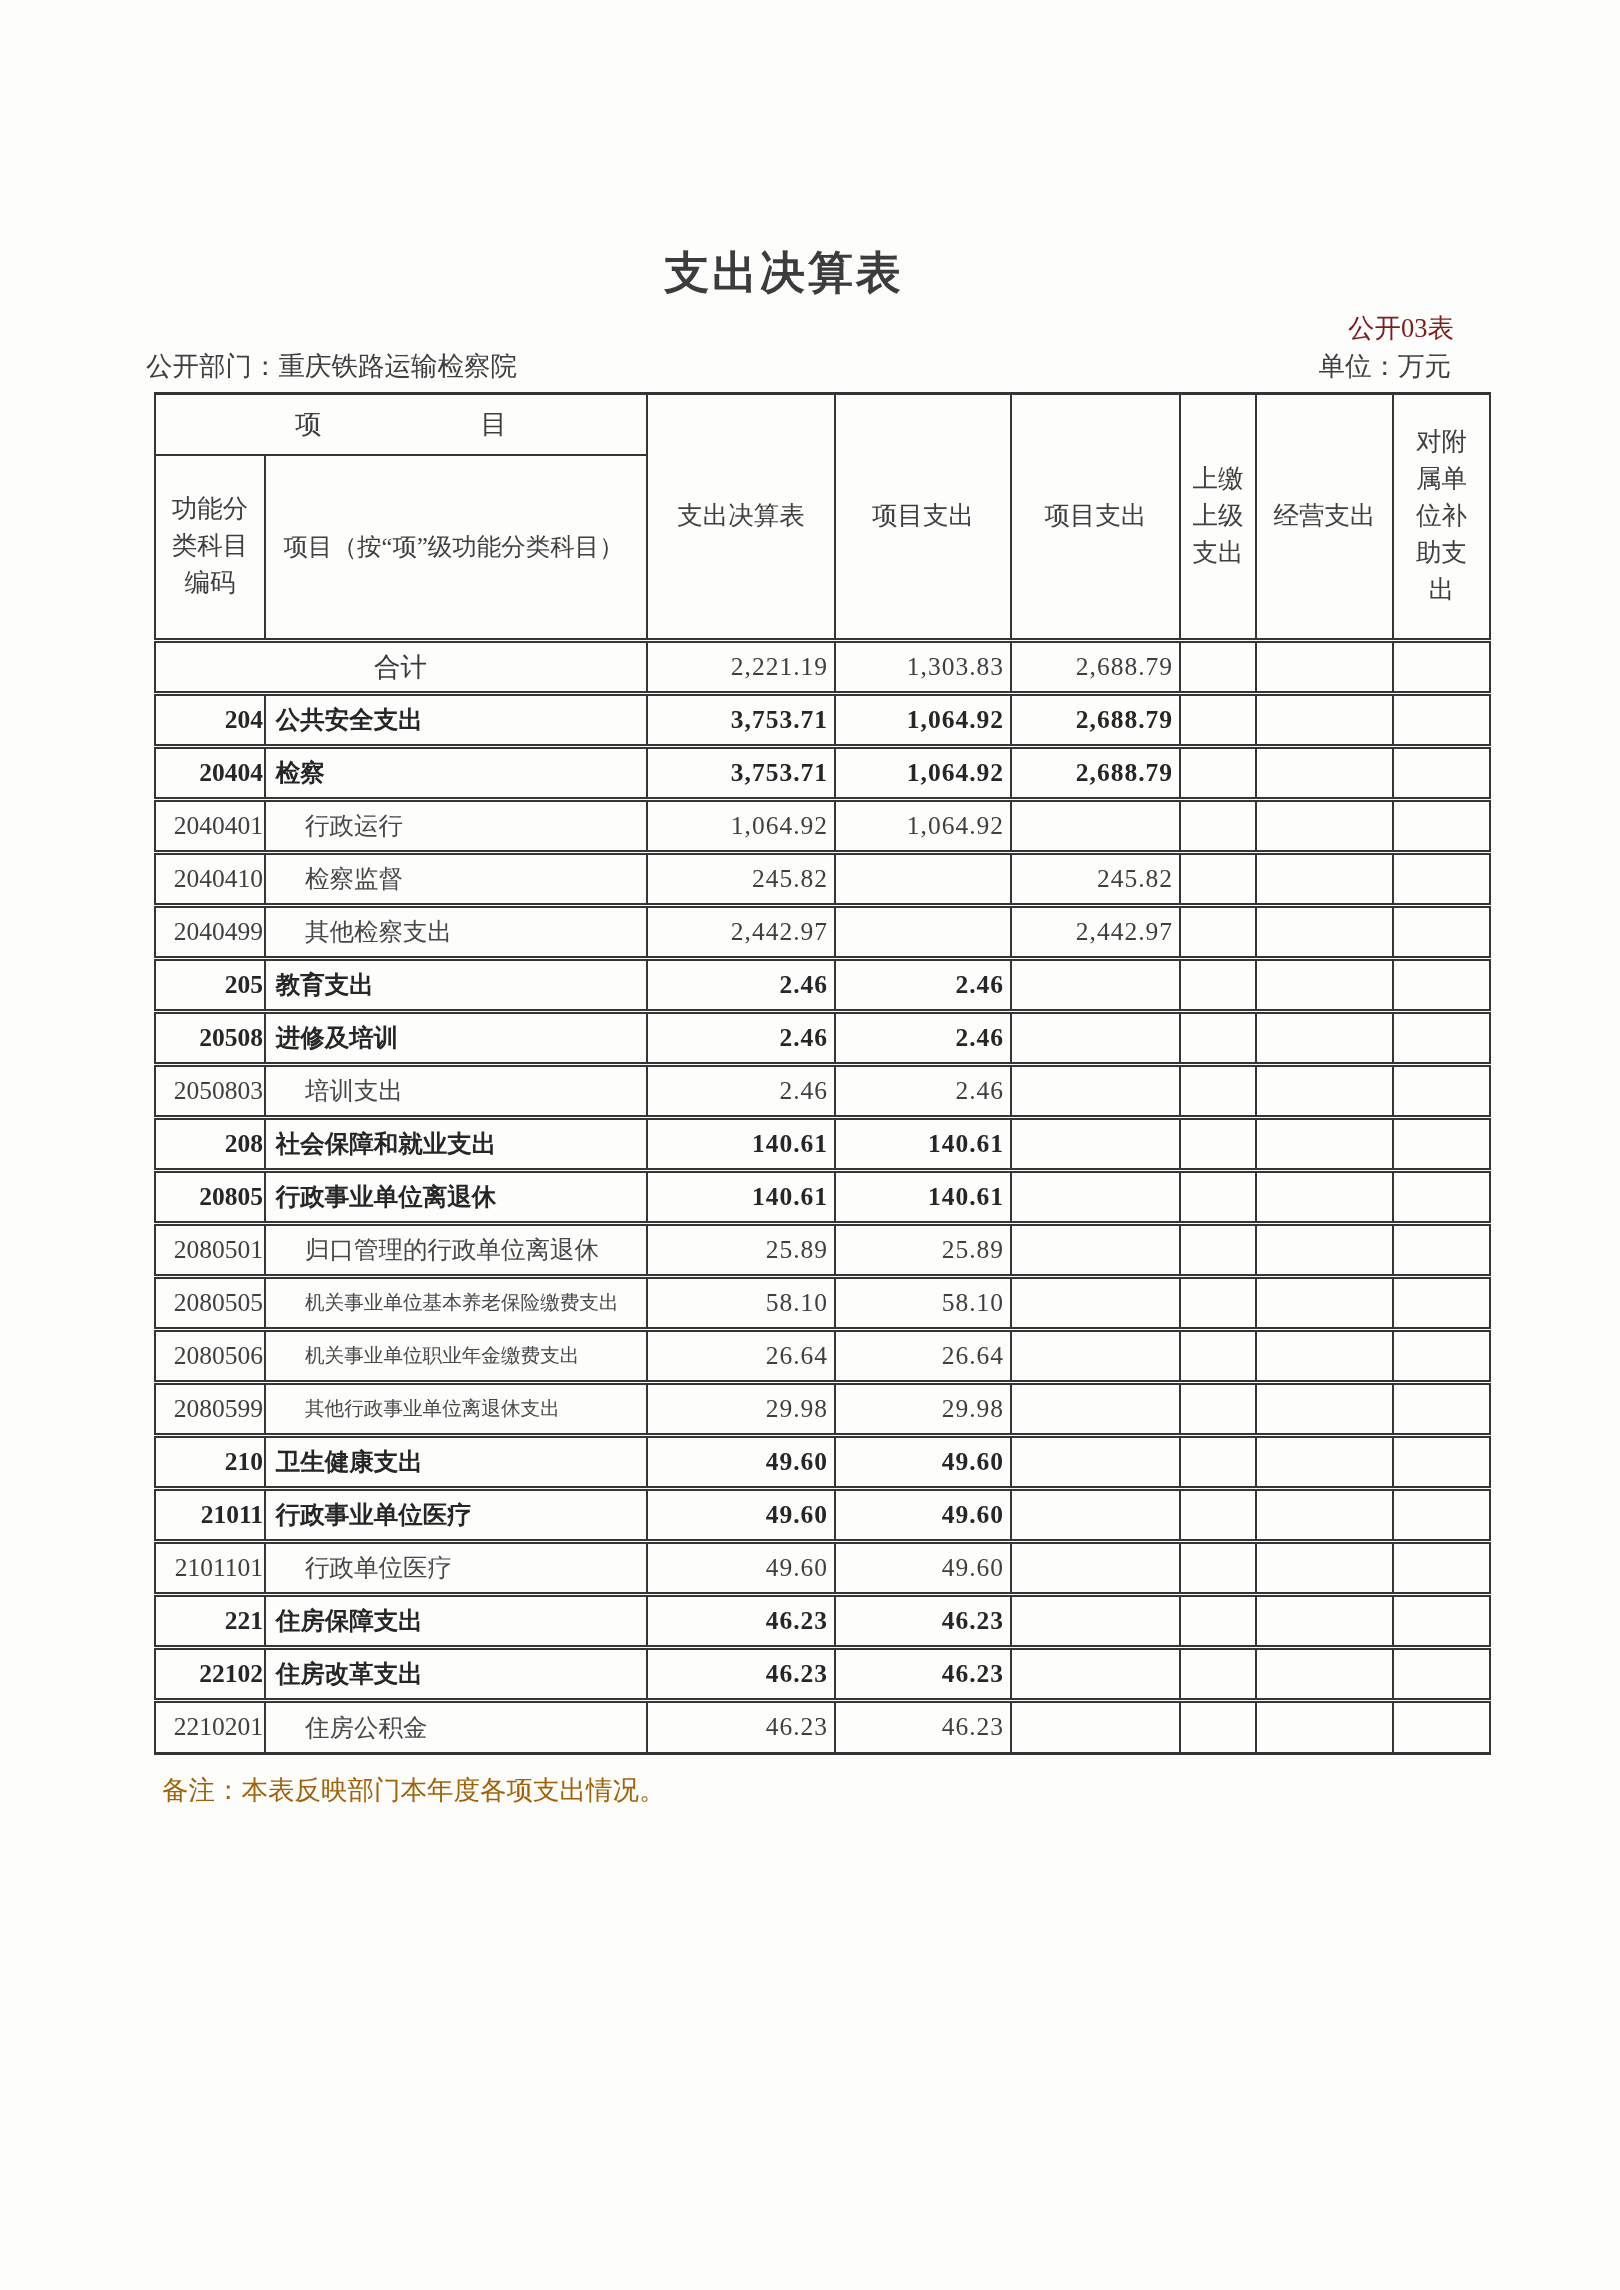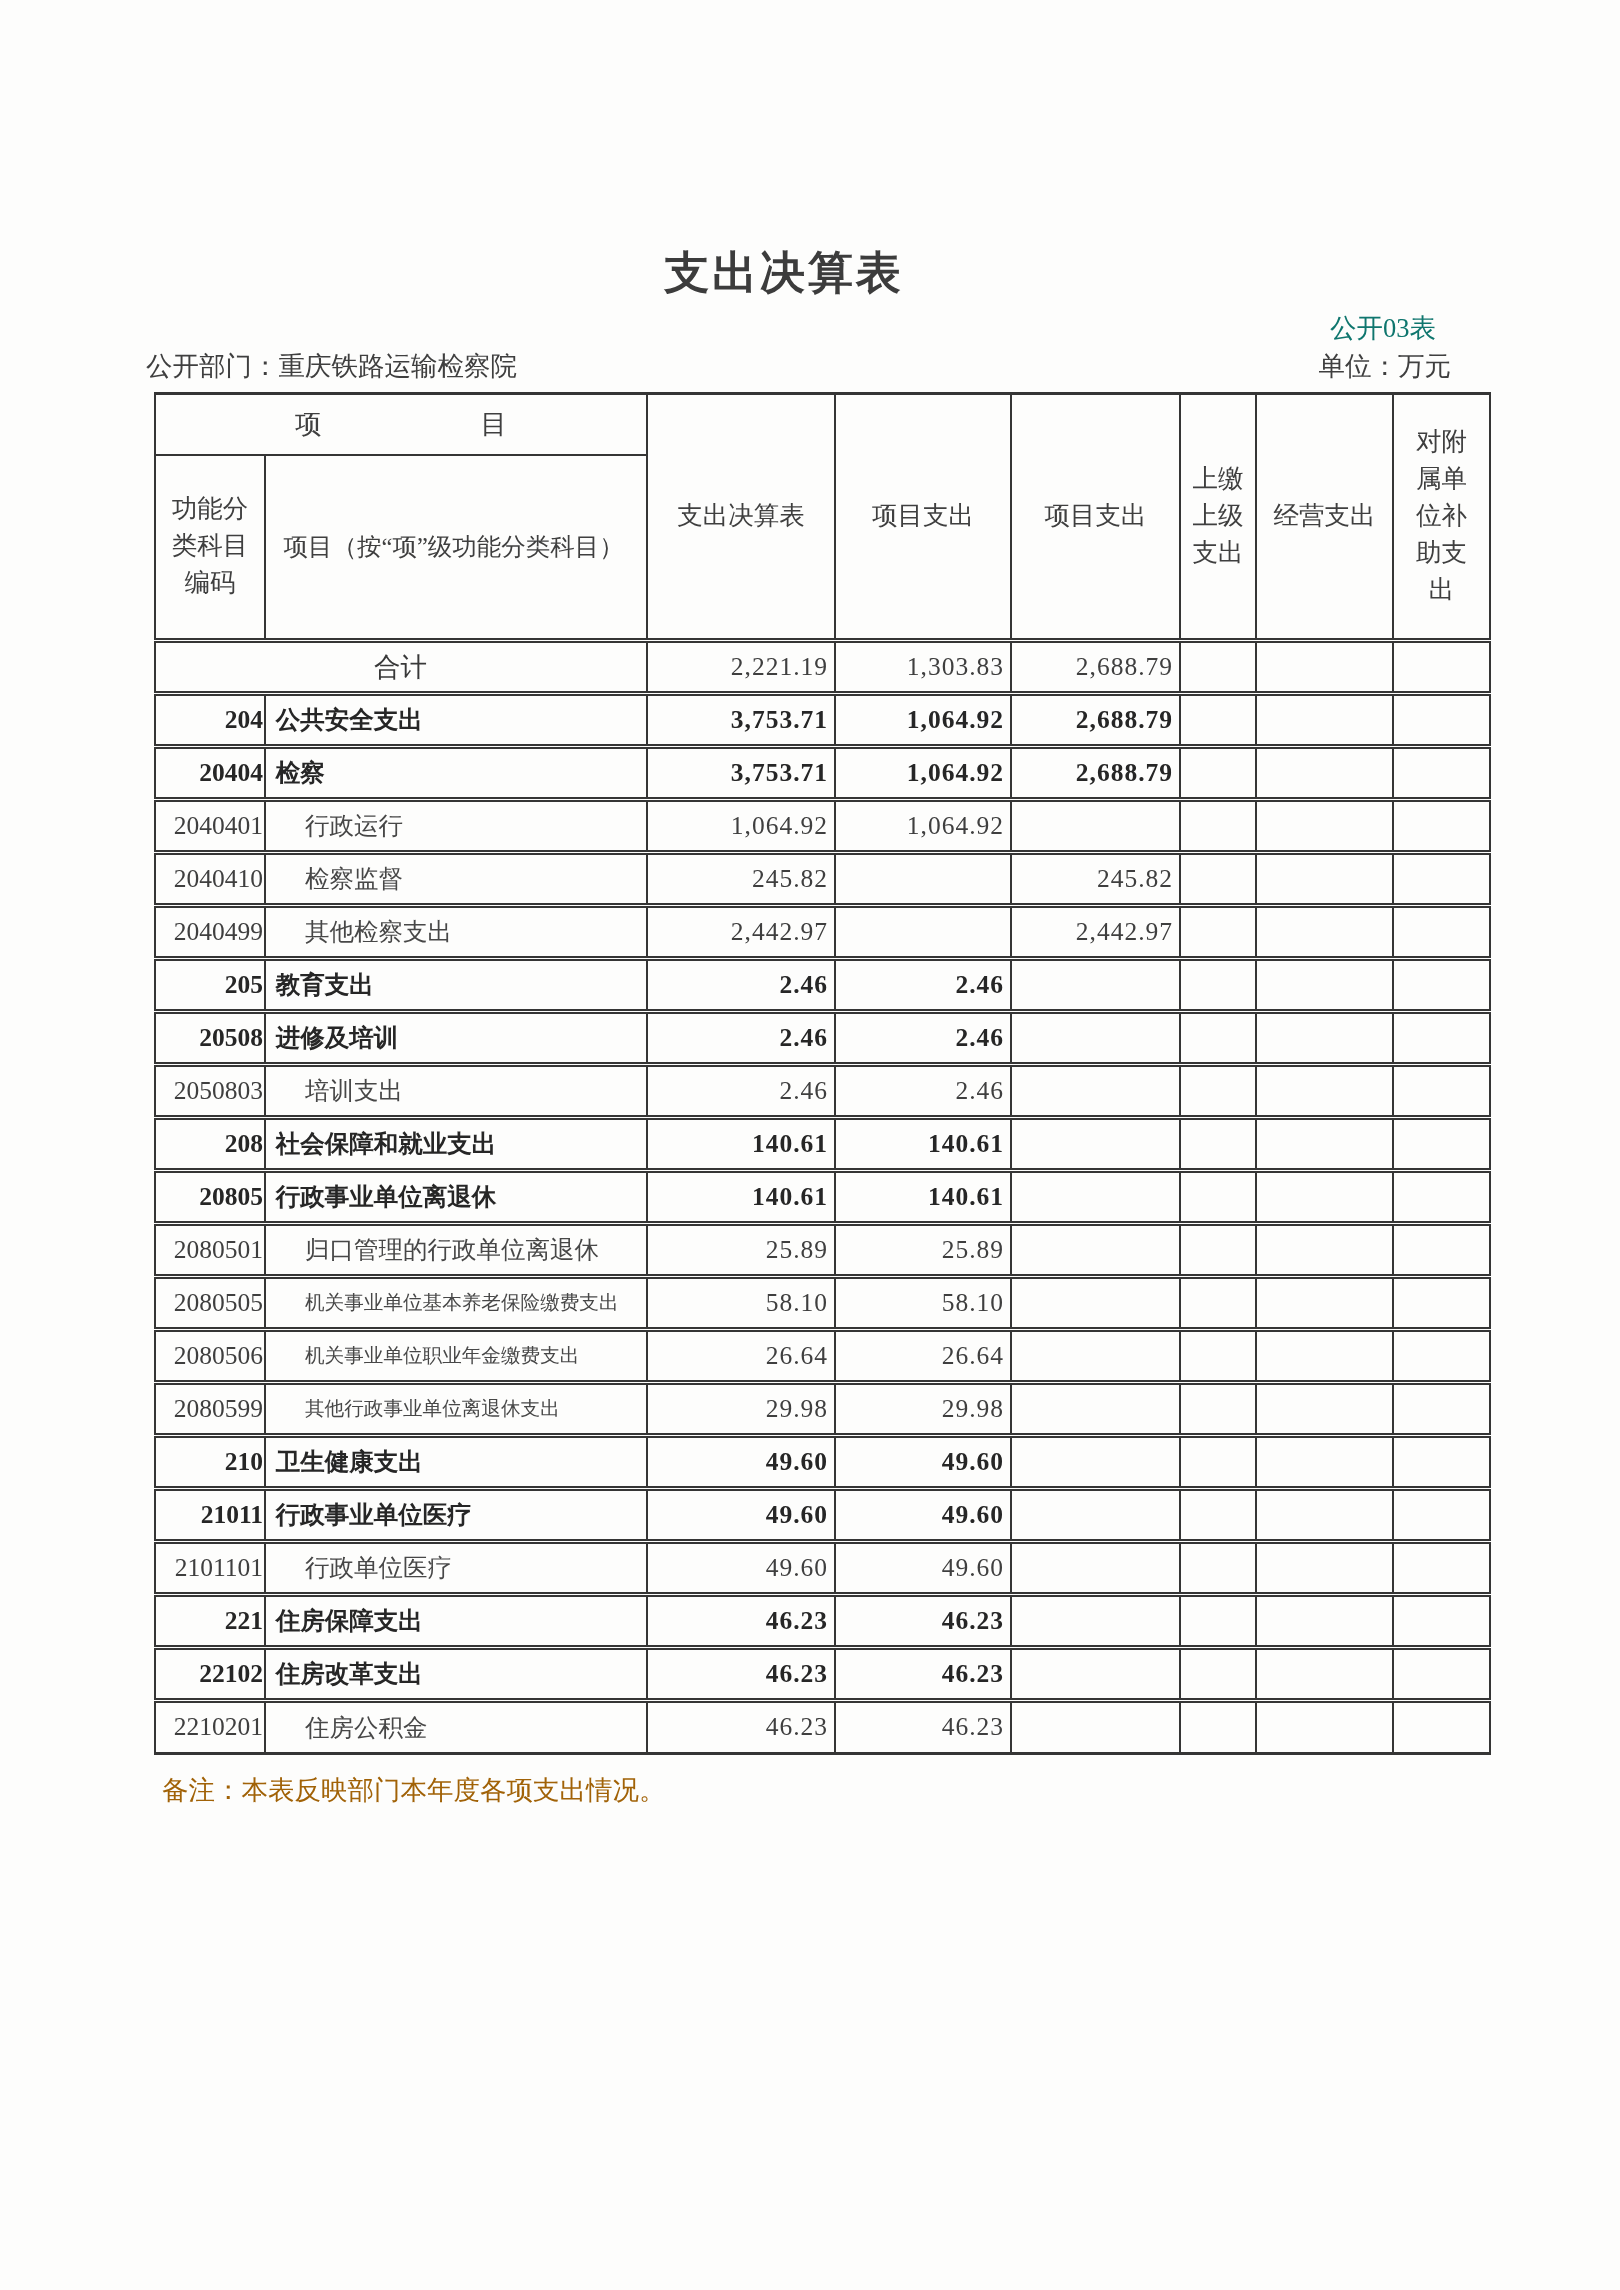--- a/index.html
+++ b/index.html
@@ -11,22 +11,22 @@
     position: relative;
   }
   .page { position: absolute; inset: 0; }
 
   .title {
     position: absolute; top: 243px; left: 0; width: 1568px;
     text-align: center; font-size: 45px; font-weight: bold;
     letter-spacing: 2.9px; color: #3c3c3c; margin: 0;
   }
   .table-code {
-    position: absolute; top: 310px; right: 184px;
-    font-size: 26.5px; color: #0f766e;
+    position: absolute; top: 310px; right: 166px;
+    font-size: 26.5px; color: #7f1d1d;
   }
   .dept-line {
     position: absolute; top: 348px; left: 146px;
     font-size: 26.5px; color: #3f3f3f;
   }
   .unit-line {
     position: absolute; top: 348px; right: 169px;
     font-size: 26.5px; color: #3f3f3f;
   }
 

